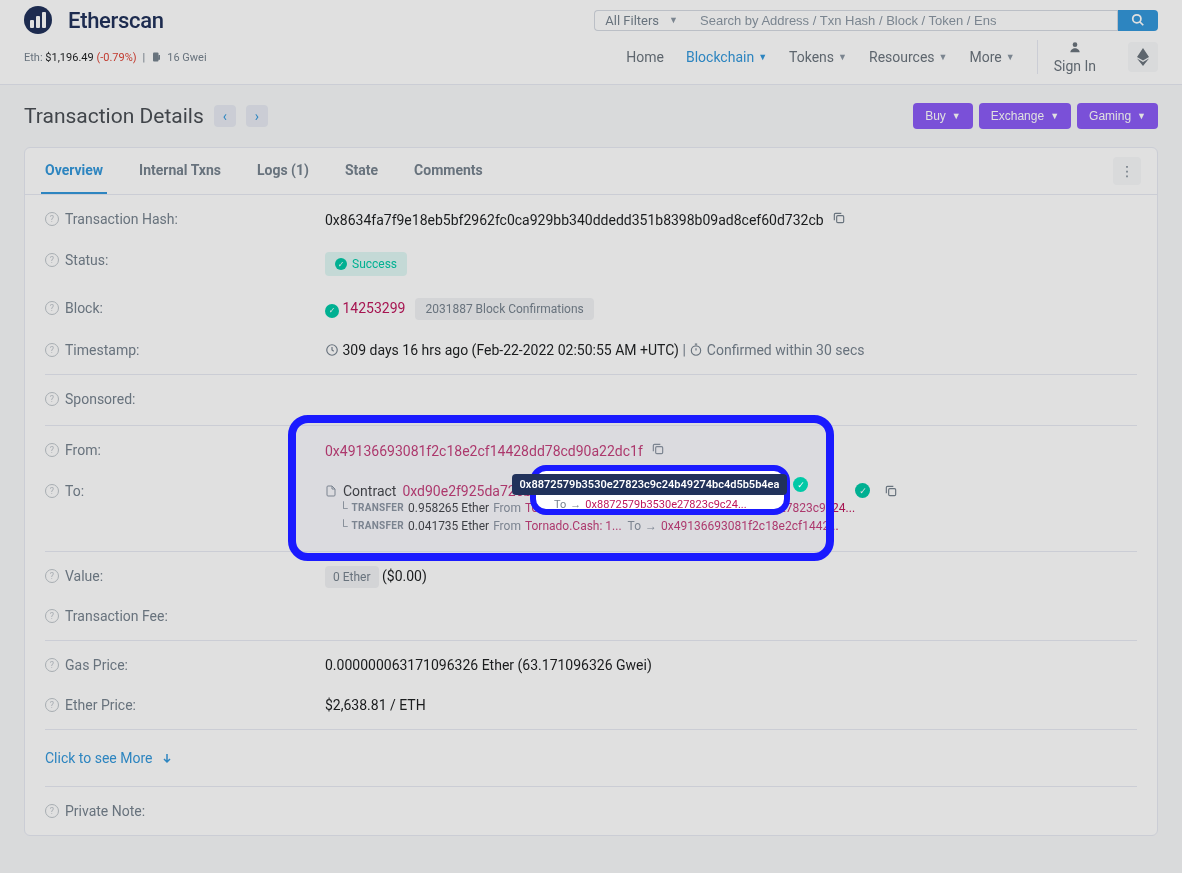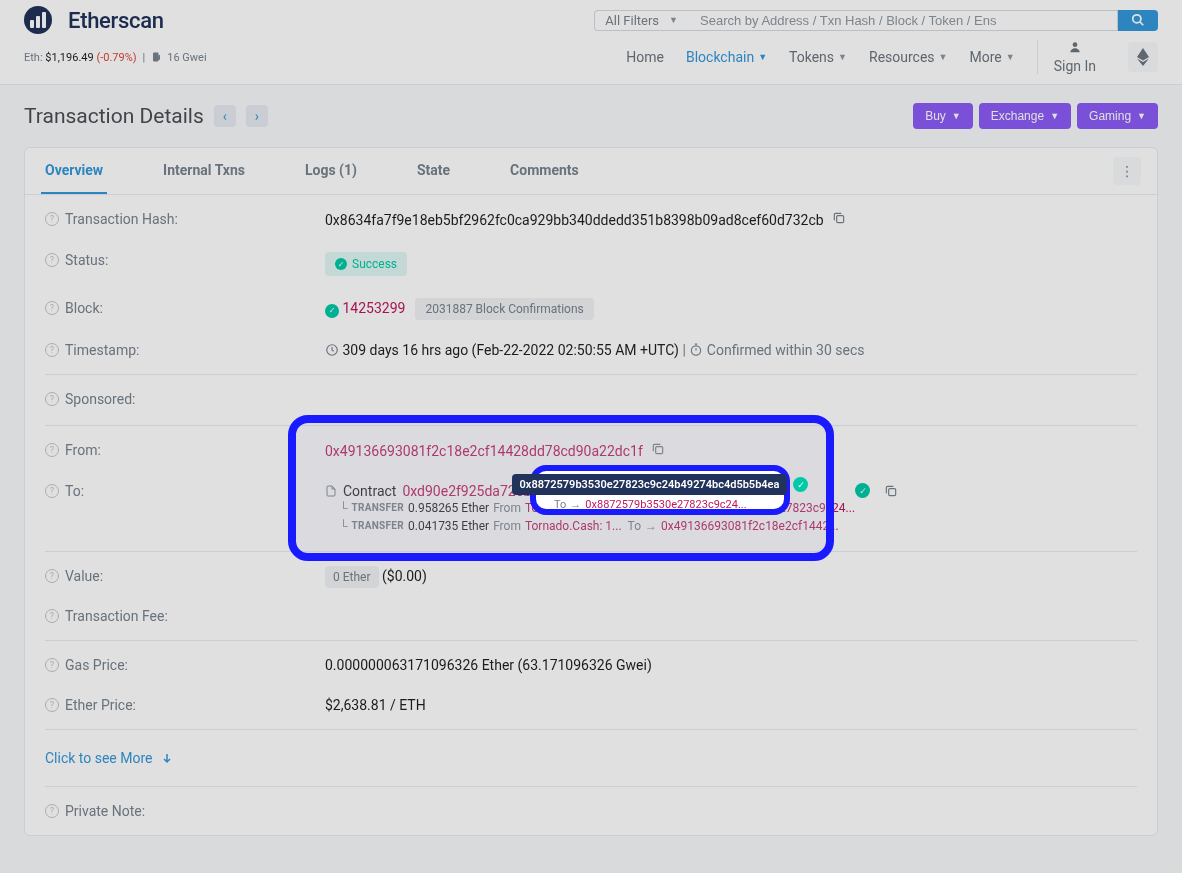--- a/index.html
+++ b/index.html
@@ -27,21 +27,21 @@
 .nav-link.active { color: #3498db; }
 .signin { display: flex; align-items: center; gap: 4px; border-left: 1px solid #e7eaf3; padding-left: 16px; cursor: pointer; font-size: 14px; color: #6c757e; flex-direction: column; }
 .eth-badge { width: 30px; height: 30px; background: #f8f9fa; border-radius: 4px; display: flex; align-items: center; justify-content: center; margin-left: 10px; cursor: pointer; color: #77838f; }
 .page-head-row { display: flex; align-items: center; padding: 18px 24px; gap: 10px; }
 .page-title { font-size: 21px; font-weight: 400; color: #4a4f55; }
 .nav-chev { background: #e7eaf3; border-radius: 4px; width: 22px; height: 22px; display: flex; align-items: center; justify-content: center; color: #3498db; cursor: pointer; }
 .btn-group { display: flex; gap: 6px; }
 .btn-primary { background: #8b5cf6; color: #fff; border: none; border-radius: 4px; padding: 6px 12px; font-size: 12px; cursor: pointer; display: flex; align-items: center; gap: 6px; }
 .content { padding: 0 24px 24px; }
 .card { background: #fff; border: 1px solid #e7eaf3; border-radius: 6px; }
-.tabs { display: flex; border-bottom: 1px solid #e7eaf3; padding: 0 16px; align-items: center; gap: 24px; }
+.tabs { display: flex; border-bottom: 1px solid #e7eaf3; padding: 0 16px; align-items: center; }
 .tab { padding: 14px 4px; margin-right: 28px; font-size: 14px; color: #77838f; font-weight: 700; cursor: pointer; border-bottom: 2px solid transparent; }
 .tab.active { color: #3498db; border-bottom-color: #3498db; }
 .tab-more-btn { width: 28px; height: 28px; background: #f8f9fa; border-radius: 4px; display: flex; align-items: center; justify-content: center; color: #77838f; cursor: pointer; }
 .details { padding: 4px 0; }
 .detail-row { display: flex; padding: 12px 20px; align-items: flex-start; }
 .divider { border-top: 1px solid #e7eaf3; margin: 4px 20px; }
 .label-col { width: 280px; display: flex; align-items: center; gap: 6px; color: #77838f; font-size: 14px; flex-shrink: 0; }
 .help-icon { width: 14px; height: 14px; border: 1px solid #c0c6cc; border-radius: 50%; display: inline-flex; align-items: center; justify-content: center; font-size: 9px; color: #c0c6cc; }
 .value-col { flex: 1; font-size: 14px; color: #1e2022; }
 .copy-icon { color: #77838f; margin-left: 8px; cursor: pointer; display: inline-flex; }

